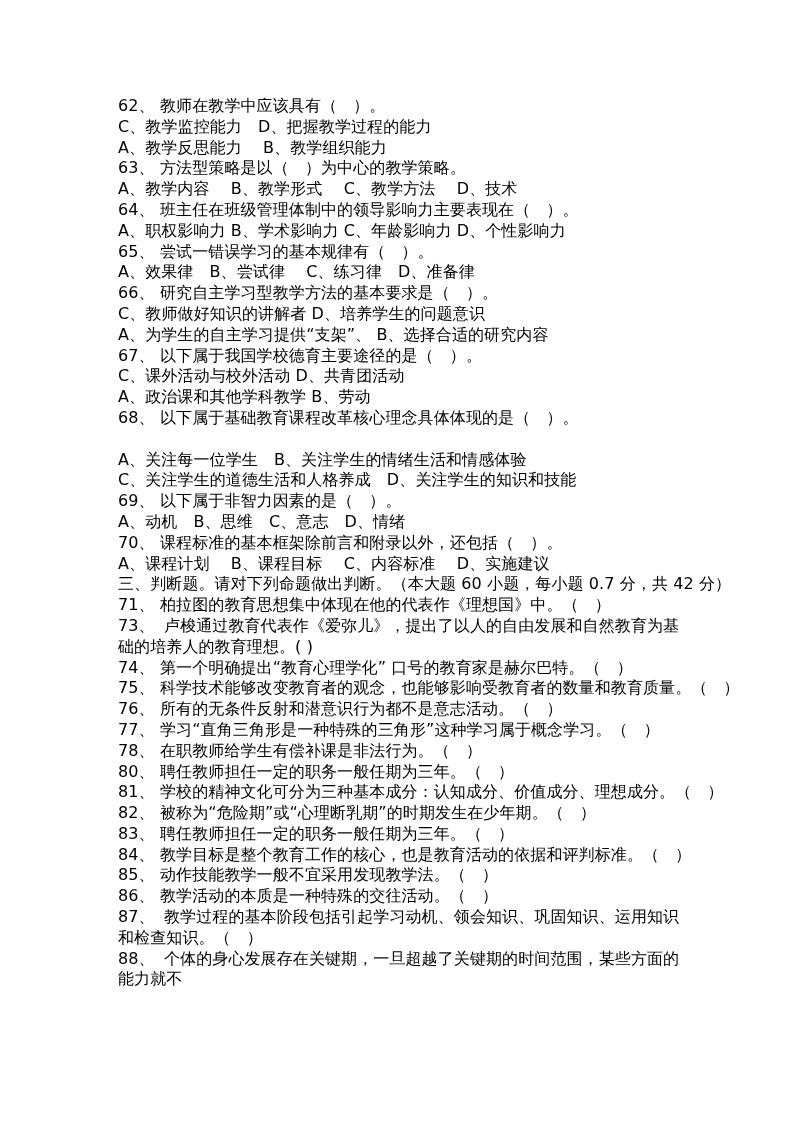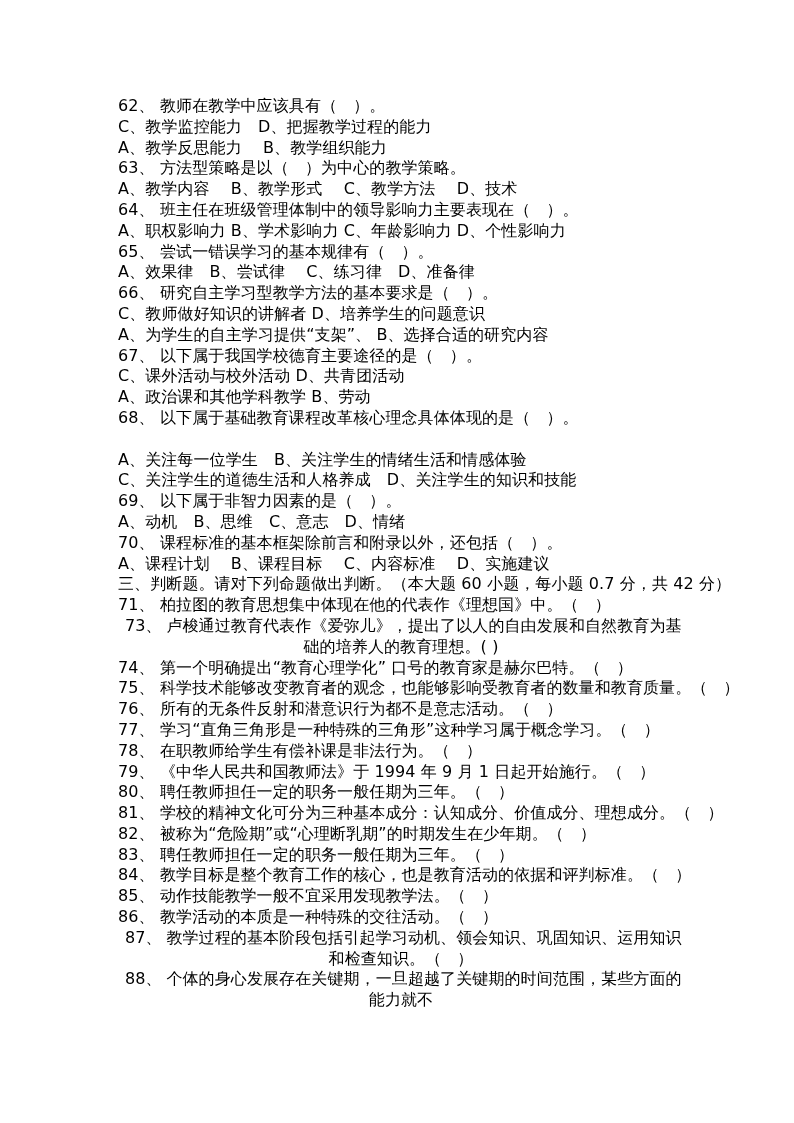--- a/index.html
+++ b/index.html
@@ -1,20 +1,20 @@
 <!DOCTYPE html>
 <html><head>
 <meta charset="utf-8">
 <style>
   html, body { margin: 0; padding: 0; background: #ffffff; }
   body { width: 794px; height: 1123px; position: relative; overflow: hidden;
          font-family: "DejaVu Sans", "Liberation Sans", sans-serif; color: #000; }
   .page { position: absolute; left: 118px; top: 96px; width: 566px; }
   .line { font-size: 16px; line-height: 20.8px; height: 20.8px; white-space: nowrap; letter-spacing: 0.1px; }
-  .wrap { white-space: normal; height: auto; text-align: center; }
+  .wrap { white-space: normal; height: auto; }
   .num { display: inline-block; width: 42px; }
   .num.w2 { width: 46px; }
   .blank { height: 20.8px; }
 </style>
 </head>
 <body>
 
 <div class="page" id="page">
     <div class="line"><span class="num">62、</span><span>教师在教学中应该具有（　）。</span></div>
     <div class="line"><span>C、教学监控能力　D、把握教学过程的能力</span></div>
@@ -40,21 +40,20 @@
     <div class="line"><span class="num">70、</span><span>课程标准的基本框架除前言和附录以外，还包括（　）。</span></div>
     <div class="line"><span>A、课程计划　 B、课程目标　 C、内容标准　 D、实施建议</span></div>
     <div class="line"><span>三、判断题。请对下列命题做出判断。（本大题 60 小题，每小题 0.7 分，共 42 分）</span></div>
     <div class="line"><span class="num">71、</span><span>柏拉图的教育思想集中体现在他的代表作《理想国》中。（　）</span></div>
     <div class="line wrap"><span class="num w2">73、</span><span>卢梭通过教育代表作《爱弥儿》，提出了以人的自由发展和自然教育为基础的培养人的教育理想。( )</span></div>
     <div class="line"><span class="num">74、</span><span>第一个明确提出“教育心理学化” 口号的教育家是赫尔巴特。（　）</span></div>
     <div class="line"><span class="num">75、</span><span>科学技术能够改变教育者的观念，也能够影响受教育者的数量和教育质量。（　）</span></div>
     <div class="line"><span class="num">76、</span><span>所有的无条件反射和潜意识行为都不是意志活动。（　）</span></div>
     <div class="line"><span class="num">77、</span><span>学习“直角三角形是一种特殊的三角形”这种学习属于概念学习。（　）</span></div>
     <div class="line"><span class="num">78、</span><span>在职教师给学生有偿补课是非法行为。（　）</span></div>
-    <div class="line"><span class="num">79、</span><span>《中华人民共和国教师法》于 1994 年 9 月 1 日起开始施行。（　）</span></div>
     <div class="line"><span class="num">80、</span><span>聘任教师担任一定的职务一般任期为三年。（　）</span></div>
     <div class="line"><span class="num">81、</span><span>学校的精神文化可分为三种基本成分：认知成分、价值成分、理想成分。（　）</span></div>
     <div class="line"><span class="num">82、</span><span>被称为“危险期”或“心理断乳期”的时期发生在少年期。（　）</span></div>
     <div class="line"><span class="num">83、</span><span>聘任教师担任一定的职务一般任期为三年。（　）</span></div>
     <div class="line"><span class="num">84、</span><span>教学目标是整个教育工作的核心，也是教育活动的依据和评判标准。（　）</span></div>
     <div class="line"><span class="num">85、</span><span>动作技能教学一般不宜采用发现教学法。（　）</span></div>
     <div class="line"><span class="num">86、</span><span>教学活动的本质是一种特殊的交往活动。（　）</span></div>
     <div class="line wrap"><span class="num w2">87、</span><span>教学过程的基本阶段包括引起学习动机、领会知识、巩固知识、运用知识和检查知识。（　）</span></div>
     <div class="line wrap"><span class="num w2">88、</span><span>个体的身心发展存在关键期，一旦超越了关键期的时间范围，某些方面的能力就不</span></div>
   </div>

